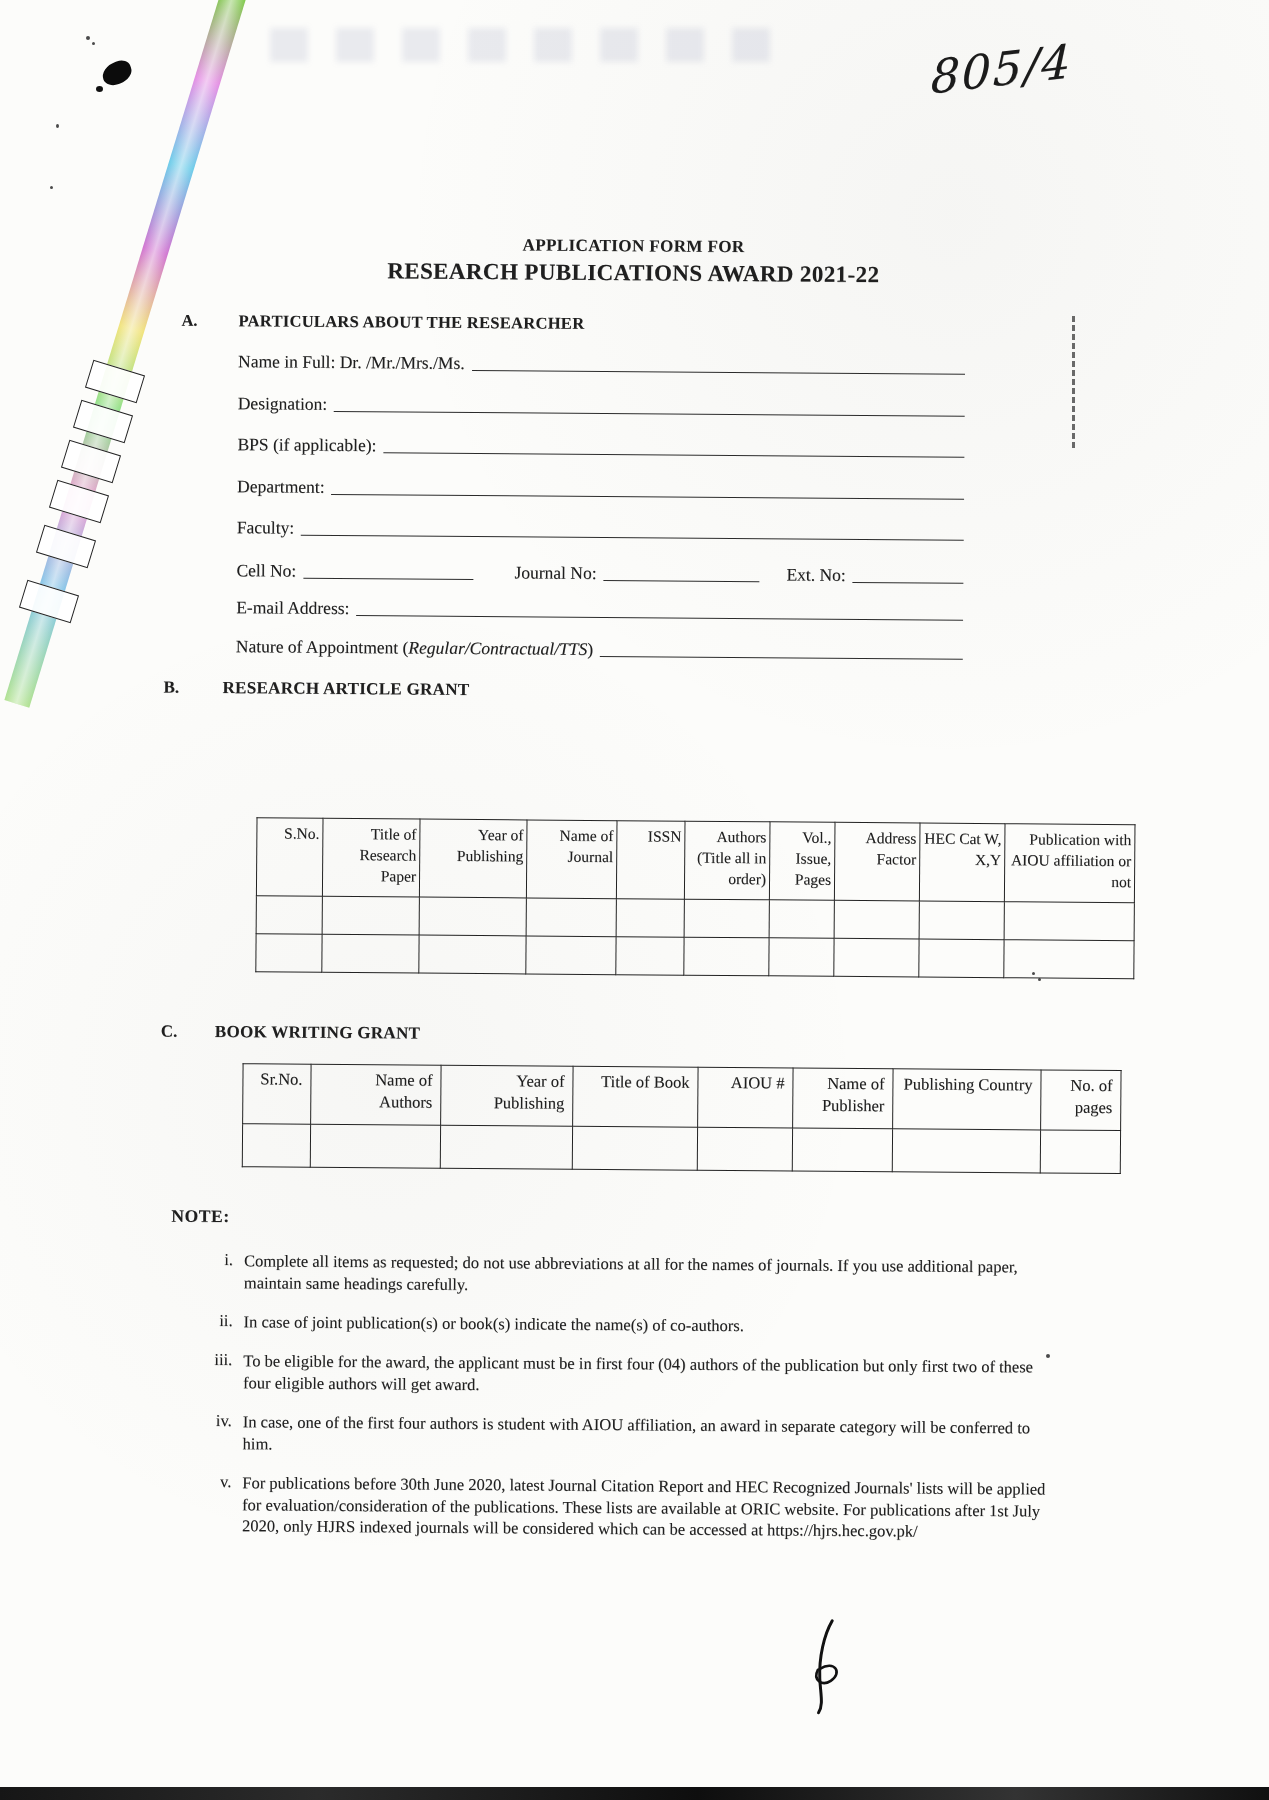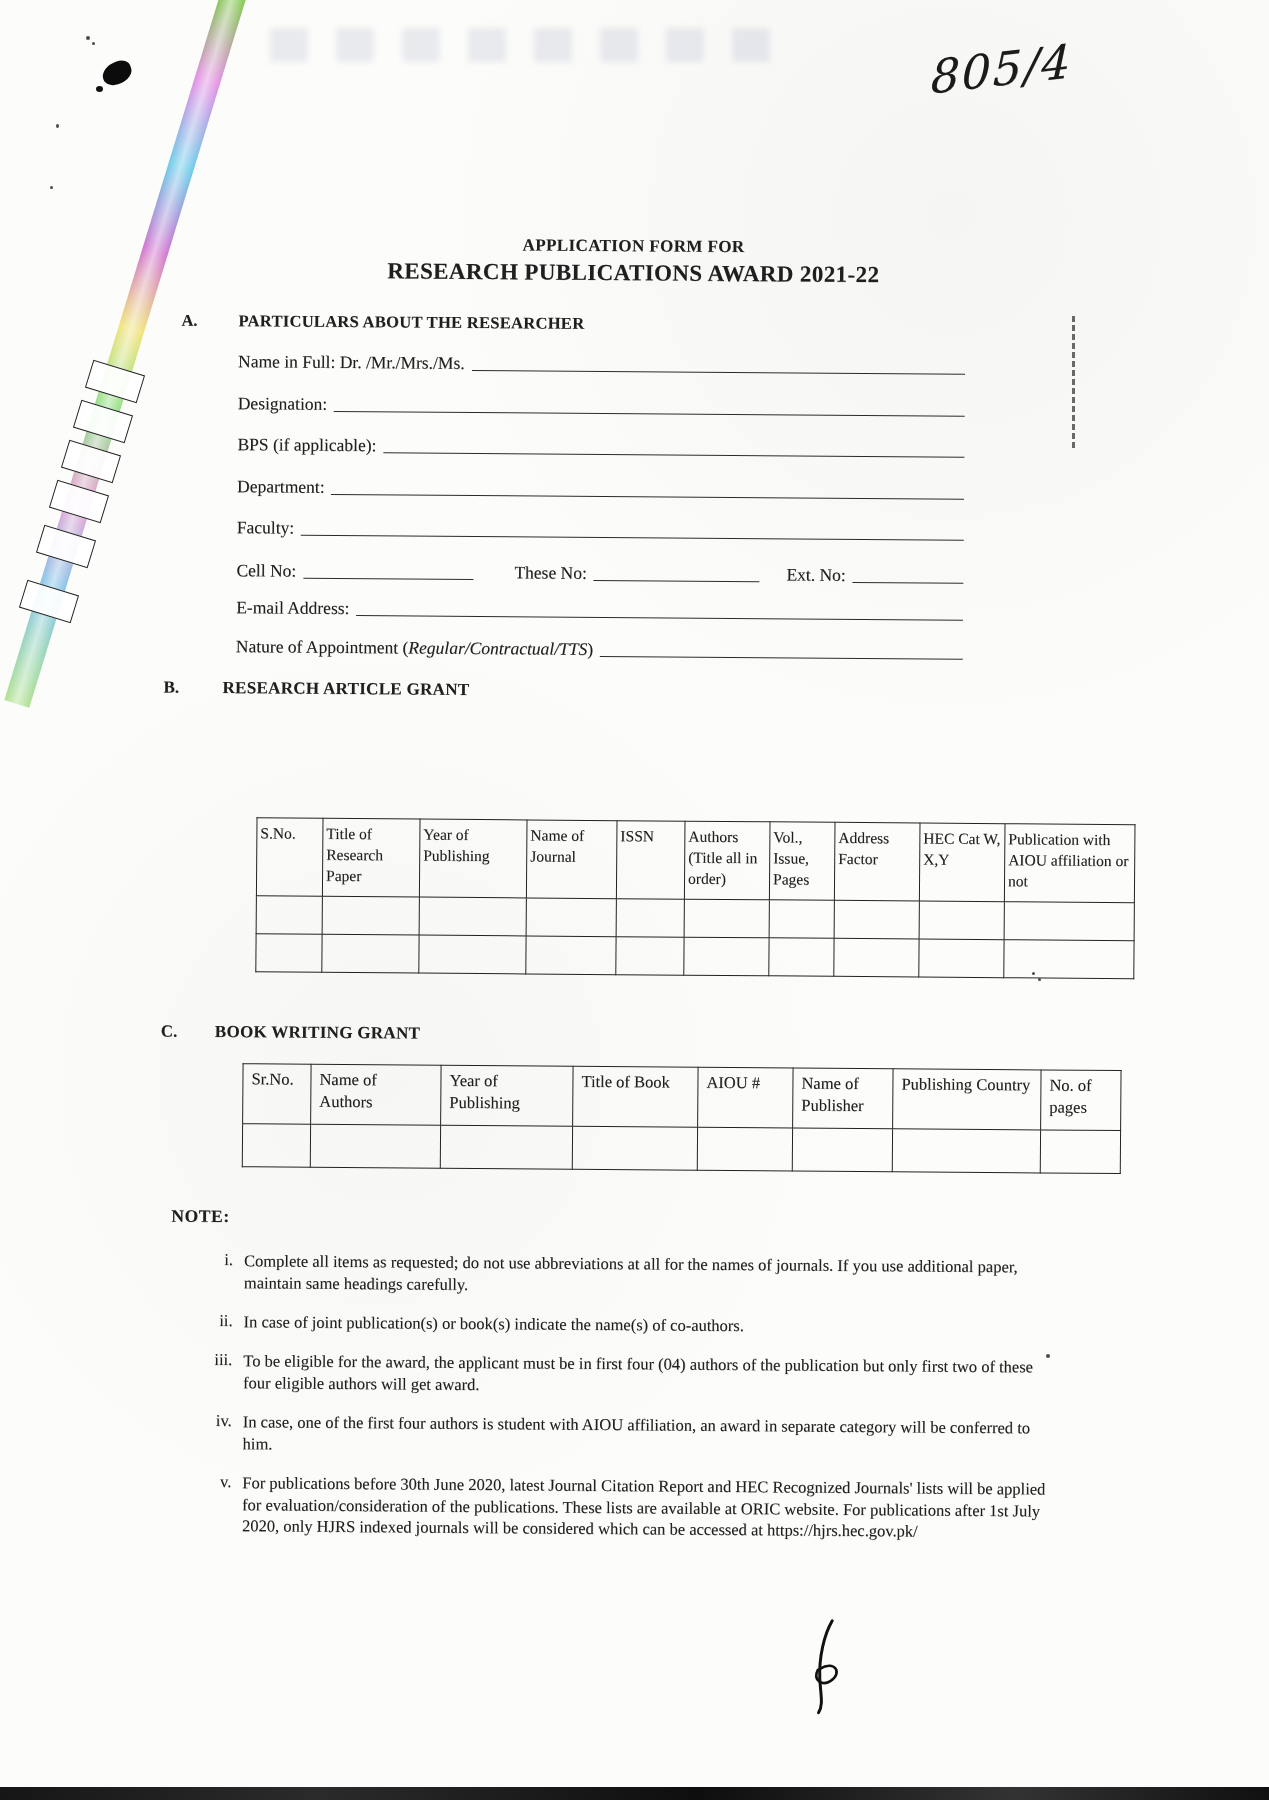--- a/index.html
+++ b/index.html
@@ -33,21 +33,21 @@
 
   
   .field-row{position:absolute;left:240px;width:727px;display:flex;align-items:flex-end;font-size:17.5px;white-space:nowrap;}
   .wline{flex:1;border-bottom:1.6px solid #2b2b2b;transform:translateY(-3px);margin-left:7px;min-width:20px;}
   .grp{position:absolute;display:flex;align-items:flex-end;bottom:0;}
   .italic{font-style:italic;}
 
   
   table{border-collapse:collapse;table-layout:fixed;}
   th,td{border:1.6px solid #232323;}
-  th{font-weight:normal;text-align:left;vertical-align:top;line-height:1.35;}
+  th{font-weight:normal;text-align:right;vertical-align:top;line-height:1.35;}
   .tableB{left:262px;top:817px;width:878px;font-size:15.5px;}
   .tableB th{padding:5px 3px 9px;}
   .tableB td{height:35px;}
   .tableC{left:250px;top:1063px;width:878px;font-size:16.5px;}
   .tableC th{padding:4px 8px 10px;}
   .tableC td{height:40px;}
 
   
   .note-head{left:180px;top:1206px;font-weight:bold;font-size:17.5px;letter-spacing:0.6px;}
   .notes{left:212px;top:1250px;width:848px;font-size:16.5px;}
@@ -132,21 +132,21 @@
       <span>Faculty:</span>
       <span class="wline"></span>
     </div>
 
     <div class="field-row" style="top:557px;height:24px;">
       <span class="grp" style="left:0;width:237px;">
         <span>Cell No:</span>
         <span class="wline"></span>
       </span>
       <span class="grp" style="left:278px;width:245px;">
-        <span>These No:</span>
+        <span>Journal No:</span>
         <span class="wline"></span>
       </span>
       <span class="grp" style="left:550px;width:177px;">
         <span>Ext. No:</span>
         <span class="wline"></span>
       </span>
     </div>
 
     <div class="field-row" style="top:597px;">
       <span>E-mail Address:</span>

